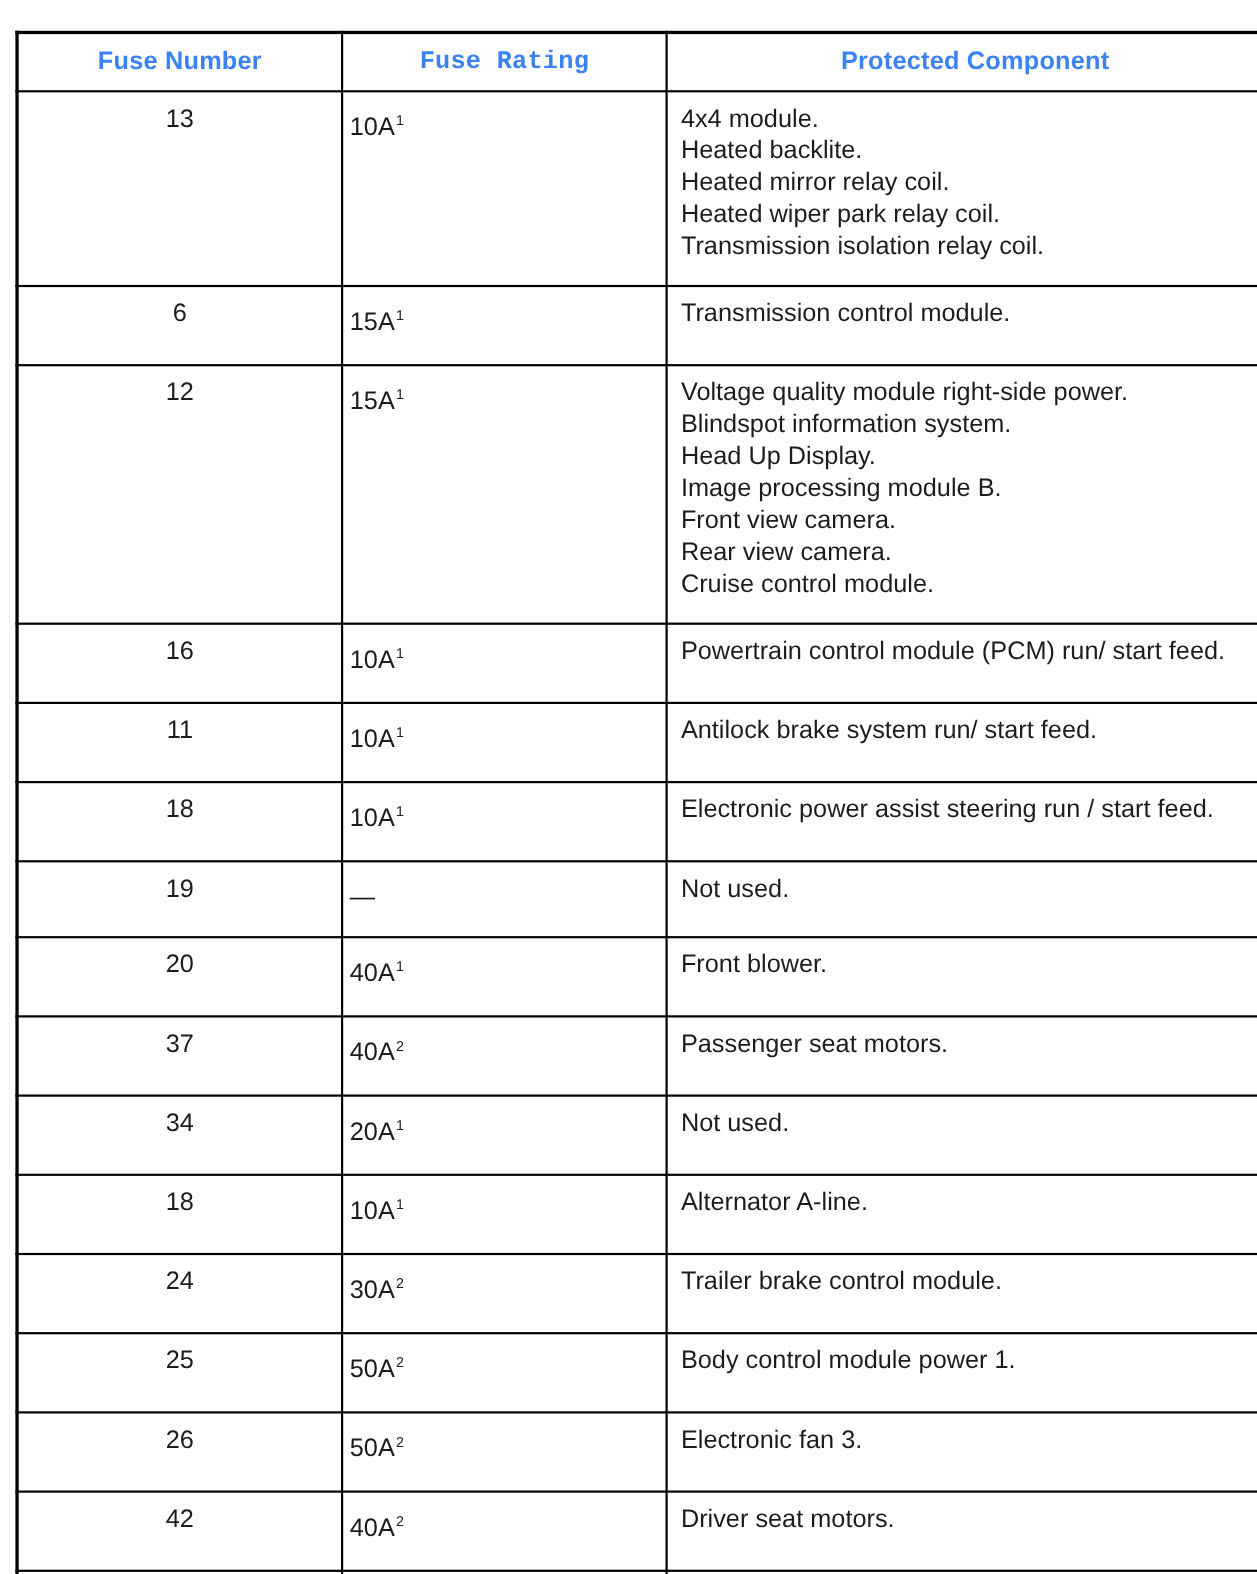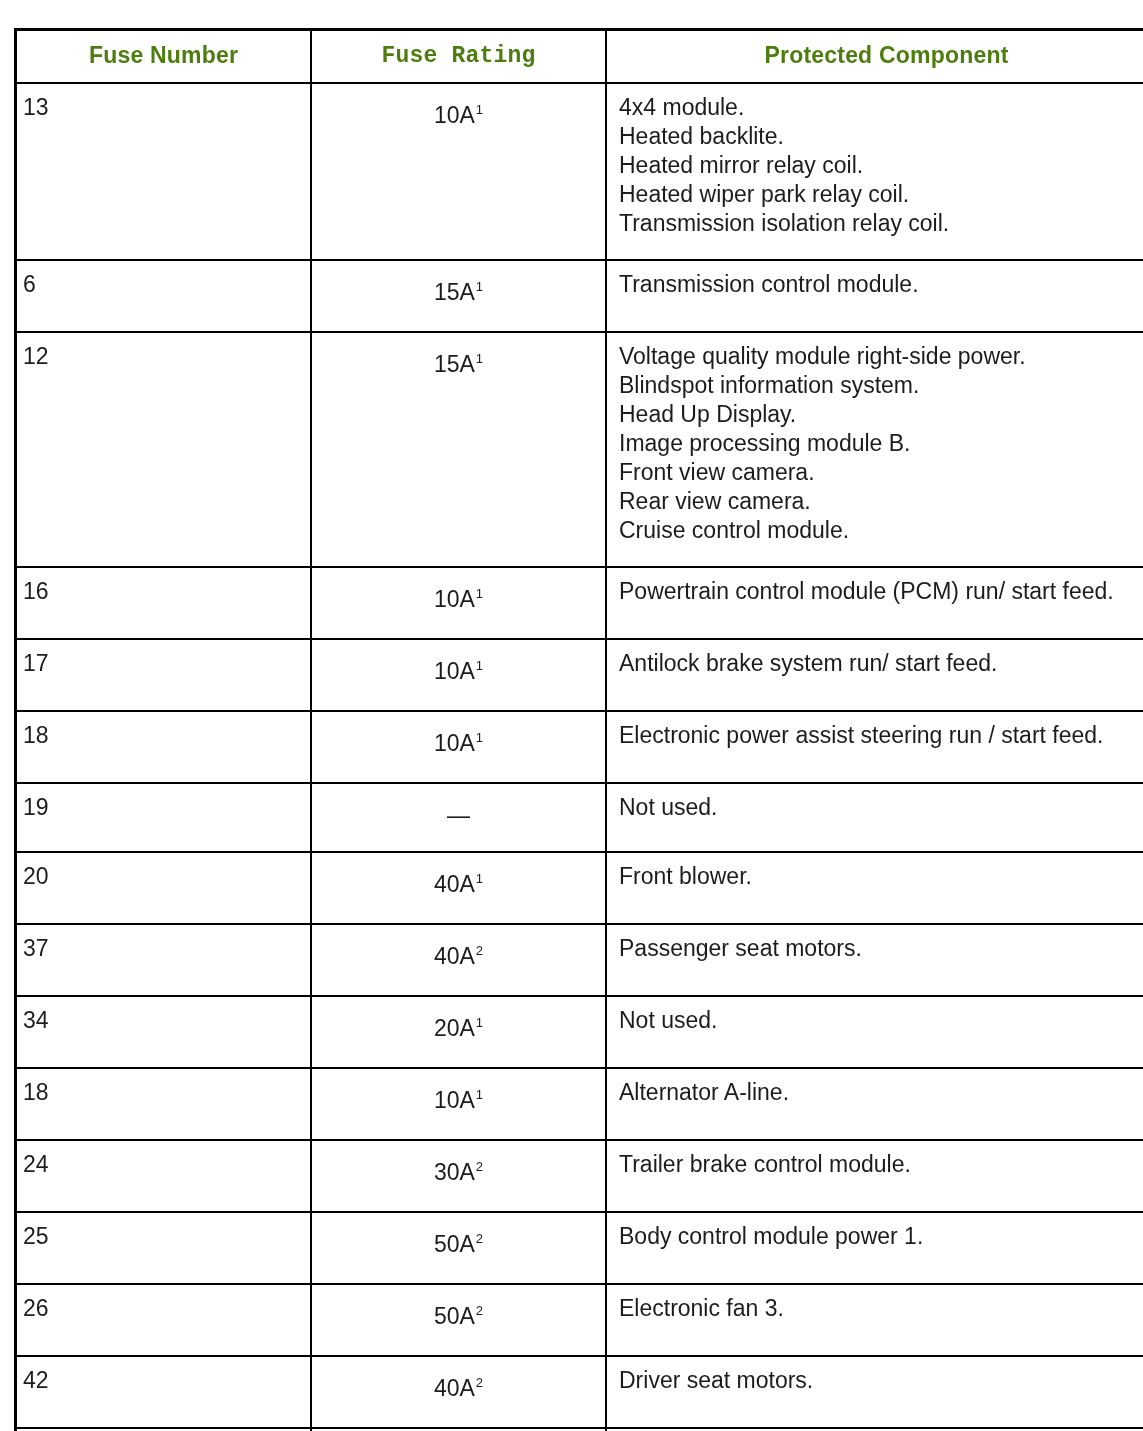--- a/index.html
+++ b/index.html
@@ -14,37 +14,37 @@
   table.fuse-table {
     border-collapse: collapse;
     width: 1115px;
     table-layout: fixed;
     border: 3px solid #000;
   }
   .fuse-table th, .fuse-table td { border: 2px solid #000; }
   .fuse-table th {
     font-size: 23px;
     font-weight: 700;
-    color: #4d7c0f;
+    color: #3b82f6;
     text-align: center;
     padding: 11px 6px 13px 6px;
     letter-spacing: 0.2px;
   }
   .col-number { width: 281px; }
   .col-rating { width: 281px; font-family: Liberation Mono, monospace; }
   .col-component { width: 547px; }
   .fuse-table td {
     vertical-align: top;
     font-size: 23px;
     font-weight: 300;
     line-height: 29px;
     color: #1c1c1c;
   }
-  td.cell-number { text-align: left; padding: 9px 6px 21px 6px; }
-  td.cell-rating { text-align: center; padding: 17px 6px 21px 6px; }
+  td.cell-number { text-align: center; padding: 9px 6px 21px 6px; }
+  td.cell-rating { text-align: left; padding: 17px 6px 21px 6px; }
   td.cell-component { text-align: left; padding: 9px 10px 21px 12px; }
   .sup {
     font-size: 13px;
     position: relative;
     top: -9px;
     margin-left: 1px;
   }
 </style>
 </head>
 <body>
@@ -91,21 +91,21 @@
           </td>
         </tr>
         <tr>
           <td class="cell-number">16</td>
           <td class="cell-rating"><span>10A</span><span class="sup">1</span></td>
           <td class="cell-component">
             <div>Powertrain control module (PCM) run/ start feed.</div>
           </td>
         </tr>
         <tr>
-          <td class="cell-number">17</td>
+          <td class="cell-number">11</td>
           <td class="cell-rating"><span>10A</span><span class="sup">1</span></td>
           <td class="cell-component">
             <div>Antilock brake system run/ start feed.</div>
           </td>
         </tr>
         <tr>
           <td class="cell-number">18</td>
           <td class="cell-rating"><span>10A</span><span class="sup">1</span></td>
           <td class="cell-component">
             <div>Electronic power assist steering run / start feed.</div>

